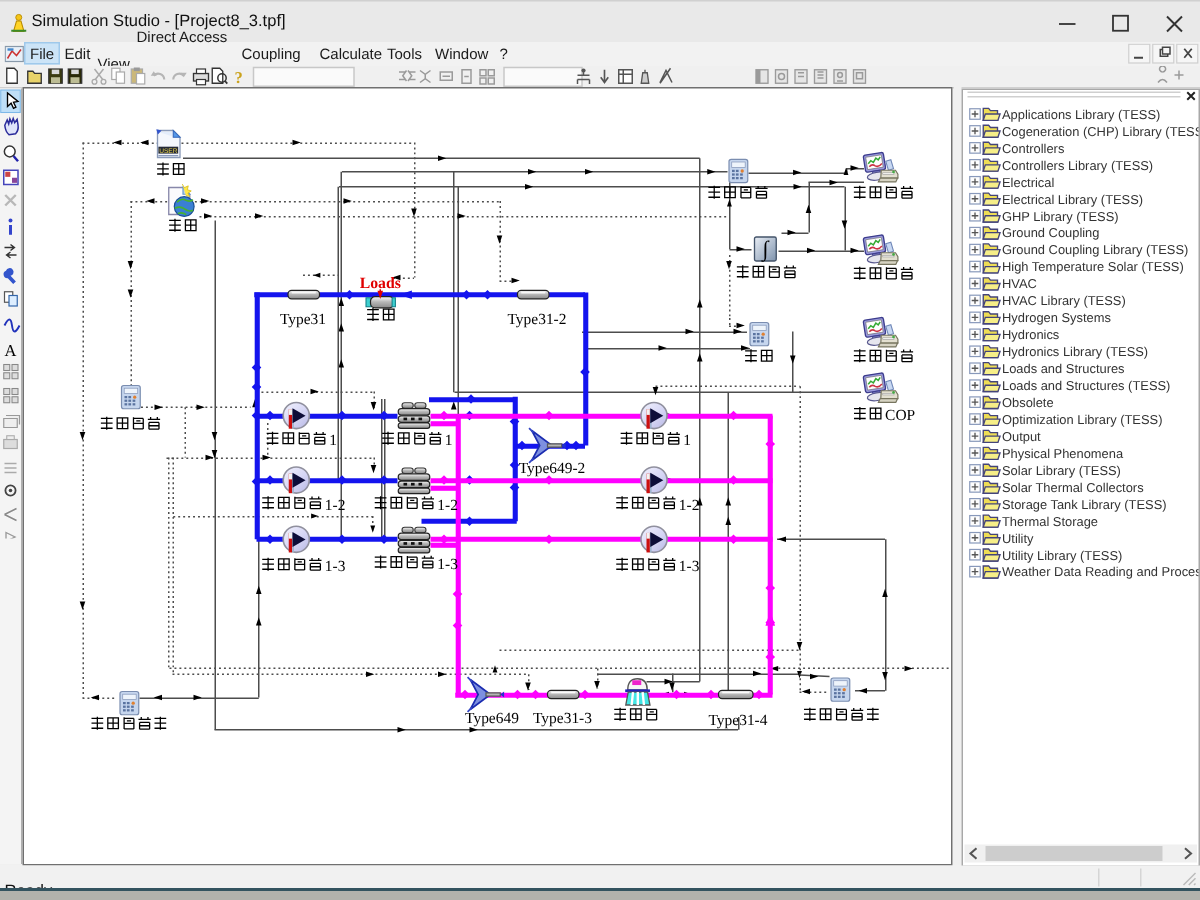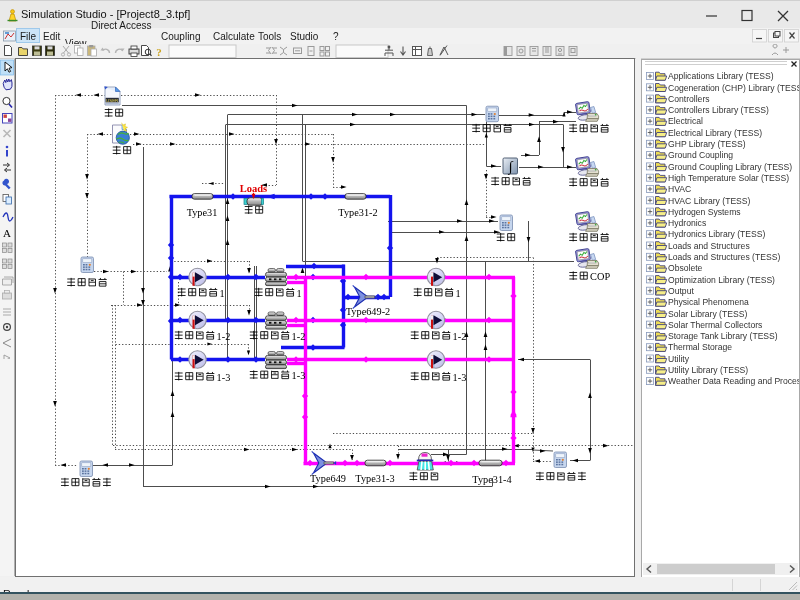--- a/index.html
+++ b/index.html
@@ -26,21 +26,21 @@
 <rect x="2" y="2.2" width="4" height="1.6" fill="#4488cc"></rect>
     </svg>
 <div class="abs" style="left:16px;top:28px;width:24px;height:15px;background:#cce4f7;border:1px solid #9fc9eb;box-sizing:border-box"></div>
 <div class="abs ti" style="left:20px;top:31px">File</div>
 <div class="abs ti" style="left:43px;top:31px">Edit</div>
 <div class="abs ti" style="left:65px;top:38px">View</div>
 <div class="abs ti" style="left:91px;top:20px">Direct Access</div>
 <div class="abs ti" style="left:161px;top:31px">Coupling</div>
 <div class="abs ti" style="left:213px;top:31px">Calculate</div>
 <div class="abs ti" style="left:258px;top:31px">Tools</div>
-<div class="abs ti" style="left:290px;top:31px">Studio</div>
+<div class="abs ti" style="left:290px;top:31px">Window</div>
 <div class="abs ti" style="left:333px;top:31px">?</div>
 <svg class="abs" style="left:752px;top:29px" width="48" height="14" viewBox="0 0 48 14">
 <rect x="0.5" y="0.5" width="14" height="12.5" fill="#f6f6f6" stroke="#cfcfcf" stroke-width="0.8"></rect>
 <rect x="16.5" y="0.5" width="14" height="12.5" fill="#f6f6f6" stroke="#cfcfcf" stroke-width="0.8"></rect>
 <rect x="32.5" y="0.5" width="14" height="12.5" fill="#f6f6f6" stroke="#cfcfcf" stroke-width="0.8"></rect>
 <line x1="4" y1="9.5" x2="10" y2="9.5" stroke="#444" stroke-width="1.2"></line>
 <rect x="21.5" y="4" width="5" height="4.5" fill="none" stroke="#444" stroke-width="1"></rect>
       <rect x="23" y="2.5" width="5" height="4.5" fill="#f6f6f6" stroke="#444" stroke-width="1"></rect>
 <path d="M37.5,3.5 l5,6 M42.5,3.5 l-5,6" stroke="#444" stroke-width="1.2"></path>
     </svg>

